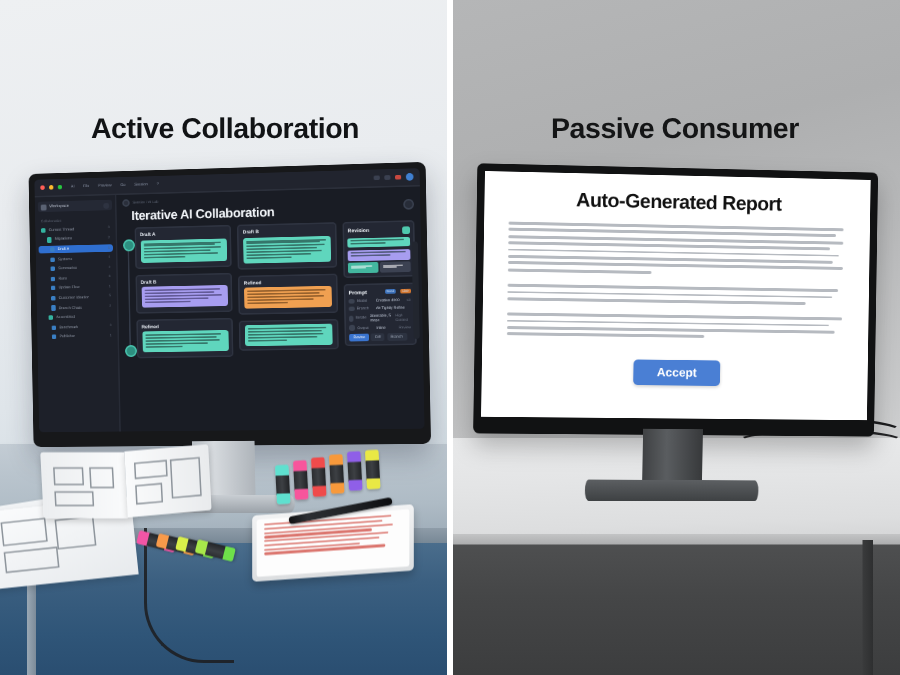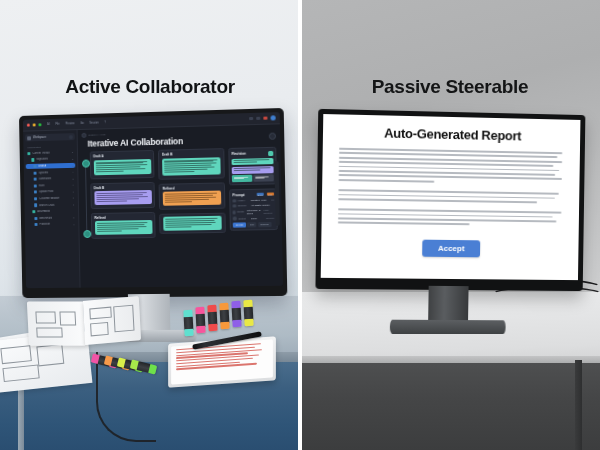--- a/index.html
+++ b/index.html
@@ -250,21 +250,21 @@
 <div class="split">
 
   <div class="panel panel-left">
     <div class="wall-l"></div>
     <div class="desk-l"></div>
     <div class="desk-l-edge"></div>
     <div class="floor-l"></div>
     <div class="deskleg-l"></div>
     <div class="cable-l"></div>
 
-    <div class="heading">Active Collaborator</div>
+    <div class="heading">Active Collaboration</div>
 
     <div class="mon-l">
       <div class="mon-l-bezel">
         <div class="mon-l-screen">
 
           <div class="app-topbar">
             <span class="dot r"></span>
             <span class="dot y"></span>
             <span class="dot g"></span>
             <span class="tb-item">AI</span>
@@ -596,21 +596,21 @@
   </div>
 
   <div class="panel panel-right">
     <div class="wall-r"></div>
     <div class="desk-r"></div>
     <div class="desk-r-edge"></div>
     <div class="floor-r"></div>
     <div class="deskleg-r"></div>
     <div class="cable-r"></div>
 
-    <div class="heading heading-right">Passive Steerable</div>
+    <div class="heading heading-right">Passive Consumer</div>
 
     <div class="mon-r" style="left:18px">
       <div class="mon-r-bezel">
         <div class="mon-r-screen">
           <div class="doc">
             <div class="doc-title">Auto-Generated Report</div>
 
             <div class="doc-para">
               <div class="doc-ln" style="width:99%"></div>
                 <div class="doc-ln" style="width:97%"></div>

